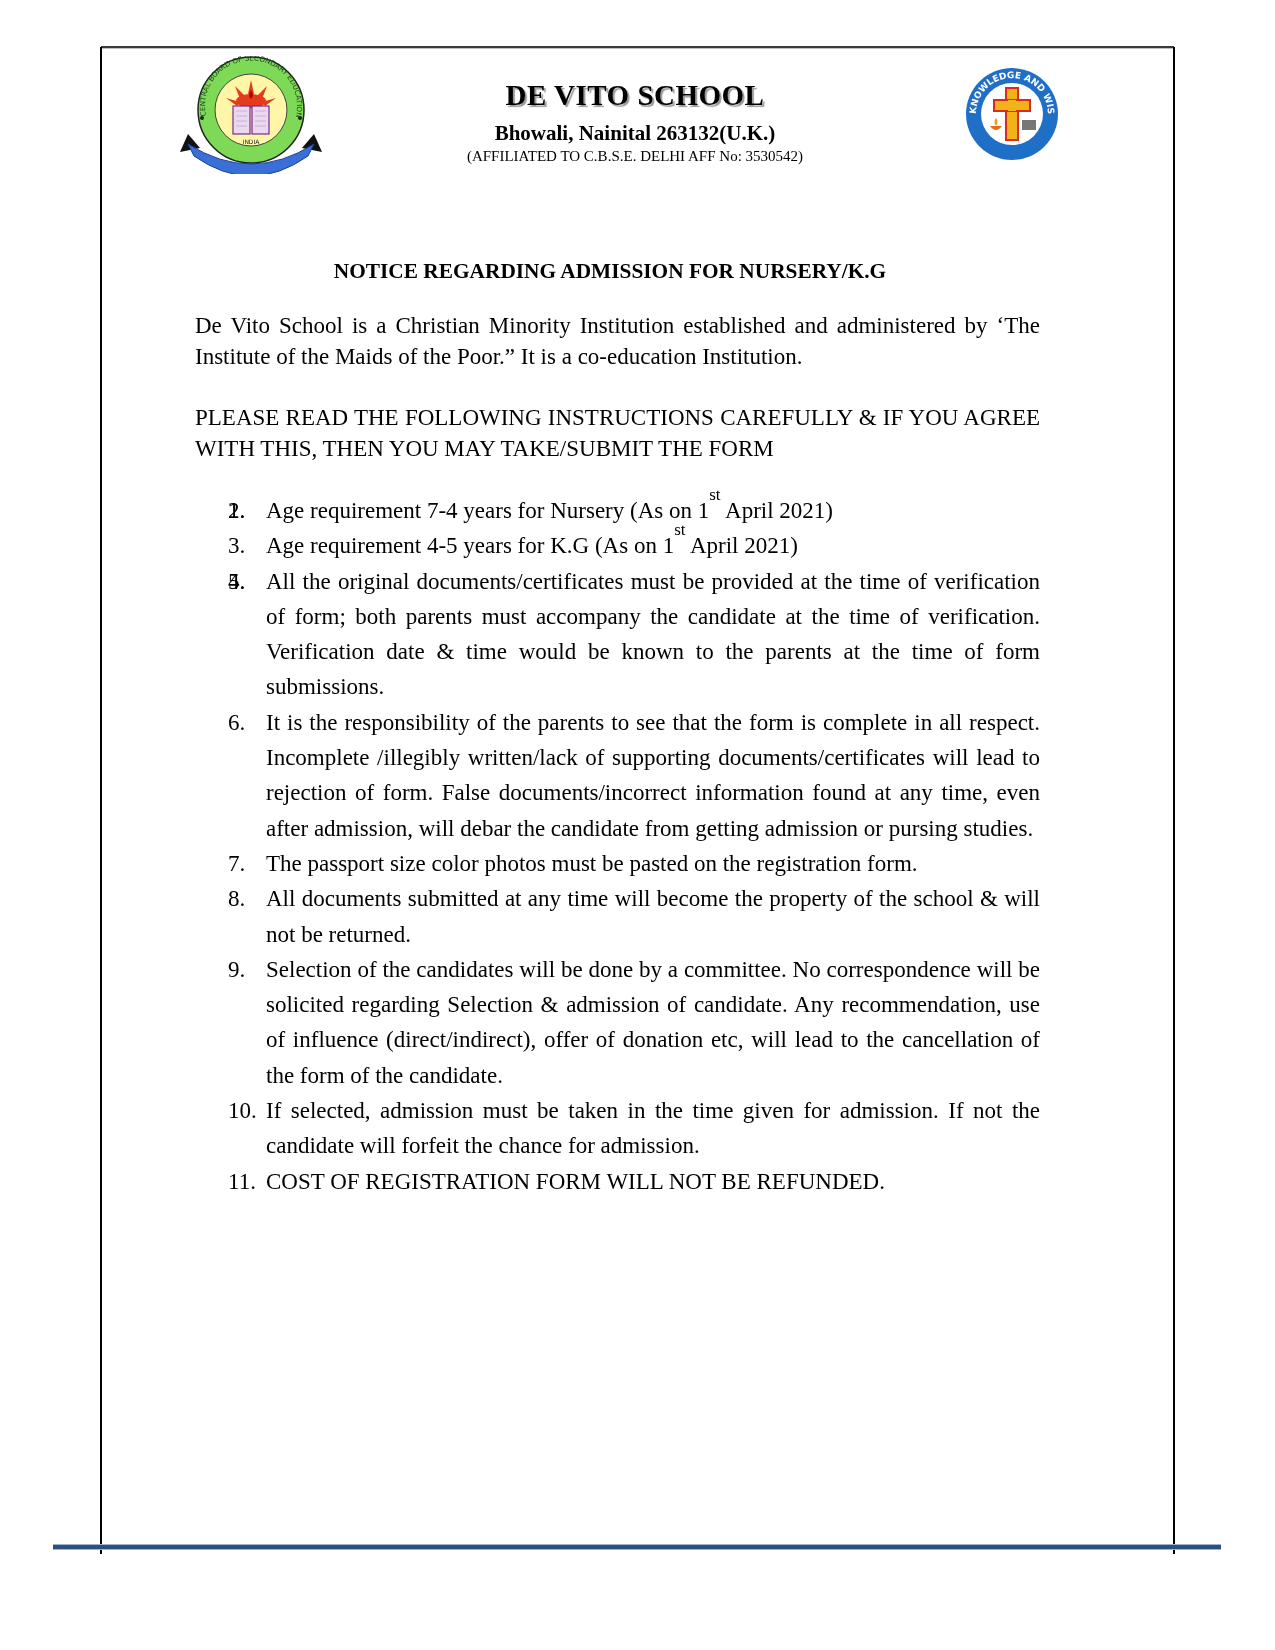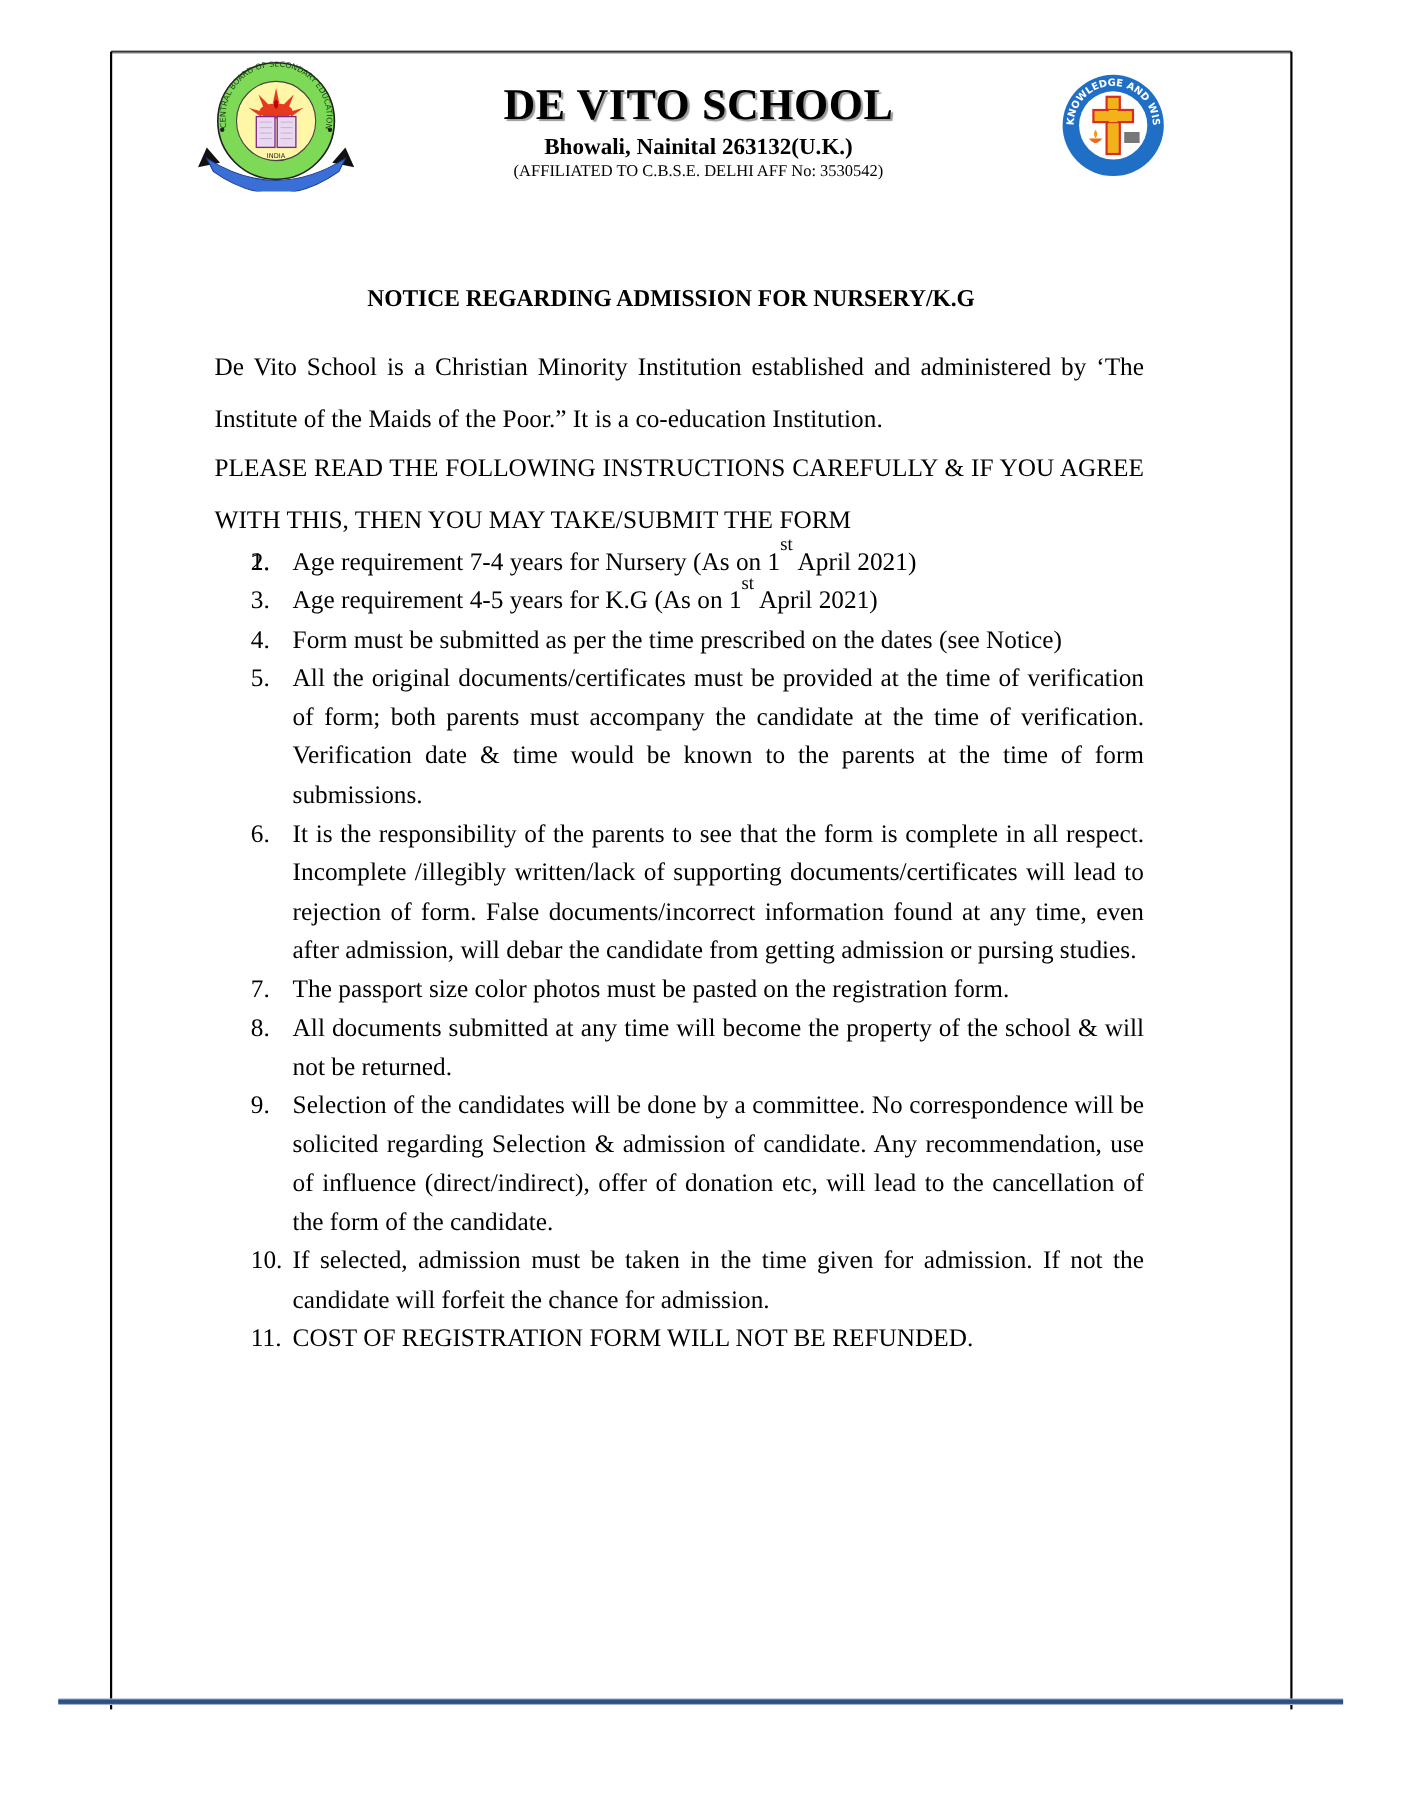--- a/index.html
+++ b/index.html
@@ -11,29 +11,29 @@
   .frame-left { position:absolute; left:100px; top:47px; width:2px; height:1507px; background:#000; }
   .frame-right { position:absolute; left:1173px; top:47px; width:2px; height:1507px; background:#000; }
   .footer-rule { position:absolute; left:53px; top:1545px; width:1168px; height:4px; background:#2f4f7f;
                  box-shadow:0 -1px 0 #9fb3cf, 0 1px 0 #9fb3cf; }
 
   
   .logo-cbse { position:absolute; left:180px; top:56px; width:142px; height:118px; }
   .logo-kw { position:absolute; left:964px; top:56px; width:96px; height:116px; }
 
   .header { position:absolute; left:330px; top:72px; width:610px; text-align:center; }
-  .school-name { font-size:40px; font-weight:bold; letter-spacing:0.5px; line-height:46px;
+  .school-name { font-size:29px; font-weight:bold; letter-spacing:0.5px; line-height:46px;
                  text-shadow:2px 2px 1px #9a9a9a; }
   .address { font-size:21px; font-weight:bold; line-height:26px; margin-top:2px; }
   .affil { font-size:15px; font-weight:normal; line-height:20px; }
 
   .notice-title { position:absolute; left:180px; top:258px; width:860px; text-align:center;
                   font-size:22px; font-weight:bold; transform:scaleX(0.97); }
 
-  .para { position:absolute; left:195px; width:845px; font-size:23px; line-height:47px; text-align:justify; }
+  .para { position:absolute; left:195px; width:845px; font-size:23px; line-height:31px; text-align:justify; }
   .intro { top:310px; }
   .caps { top:402px; }
 
   .list { position:absolute; left:228px; top:493px; width:812px; font-size:23px; line-height:35.3px;
           margin:0; padding:0; list-style:none; }
   .list li { position:relative; padding-left:38px; text-align:justify; }
   .list li .num { position:absolute; left:0; top:0; }
   sup { font-size:17px; line-height:0; vertical-align:top; position:relative; top:2px; }
 </style>
 </head>
@@ -107,21 +107,21 @@
 
 <div class="notice-title">NOTICE REGARDING ADMISSION FOR NURSERY/K.G</div>
 
 <div class="para intro">De Vito School is a Christian Minority Institution established and administered by ‘The Institute of the Maids of the Poor.” It is a co-education Institution.</div>
 <div class="para caps">PLEASE READ THE FOLLOWING INSTRUCTIONS CAREFULLY &amp; IF YOU AGREE WITH THIS, THEN YOU MAY TAKE/SUBMIT THE FORM</div>
 
 <ol class="list">
   <li><span class="num">1.</span></li>
   <li><span class="num">2.</span><span>Age requirement 7-4 years for Nursery (As on 1</span><sup>st</sup><span> April 2021)</span></li>
   <li><span class="num">3.</span><span>Age requirement 4-5 years for K.G (As on 1</span><sup>st</sup><span> April 2021)</span></li>
-  <li><span class="num">4.</span><span>Form must be submitted as per the time prescribed on the dates (see Notice)</span></li>
+  <li><span class="num">4.</span></li>
   <li><span class="num">5.</span><span>All the original documents/certificates must be provided at the time of verification of form; both parents must accompany the candidate at the time of verification. Verification date &amp; time would be known to the parents at the time of form submissions.</span></li>
   <li><span class="num">6.</span><span>It is the responsibility of the parents to see that the form is complete in all respect. Incomplete /illegibly written/lack of supporting documents/certificates will lead to rejection of form. False documents/incorrect information found at any time, even after admission, will debar the candidate from getting admission or pursing studies.</span></li>
   <li><span class="num">7.</span><span>The passport size color photos must be pasted on the registration form.</span></li>
   <li><span class="num">8.</span><span>All documents submitted at any time will become the property of the school &amp; will not be returned.</span></li>
   <li><span class="num">9.</span><span>Selection of the candidates will be done by a committee. No correspondence will be solicited regarding Selection &amp; admission of candidate. Any recommendation, use of influence (direct/indirect), offer of donation etc, will lead to the cancellation of the form of the candidate.</span></li>
   <li><span class="num">10.</span><span>If selected, admission must be taken in the time given for admission. If not the candidate will forfeit the chance for admission.</span></li>
   <li><span class="num">11.</span><span> COST OF REGISTRATION FORM WILL NOT BE REFUNDED.</span></li>
 </ol>
 
 </body></html>

